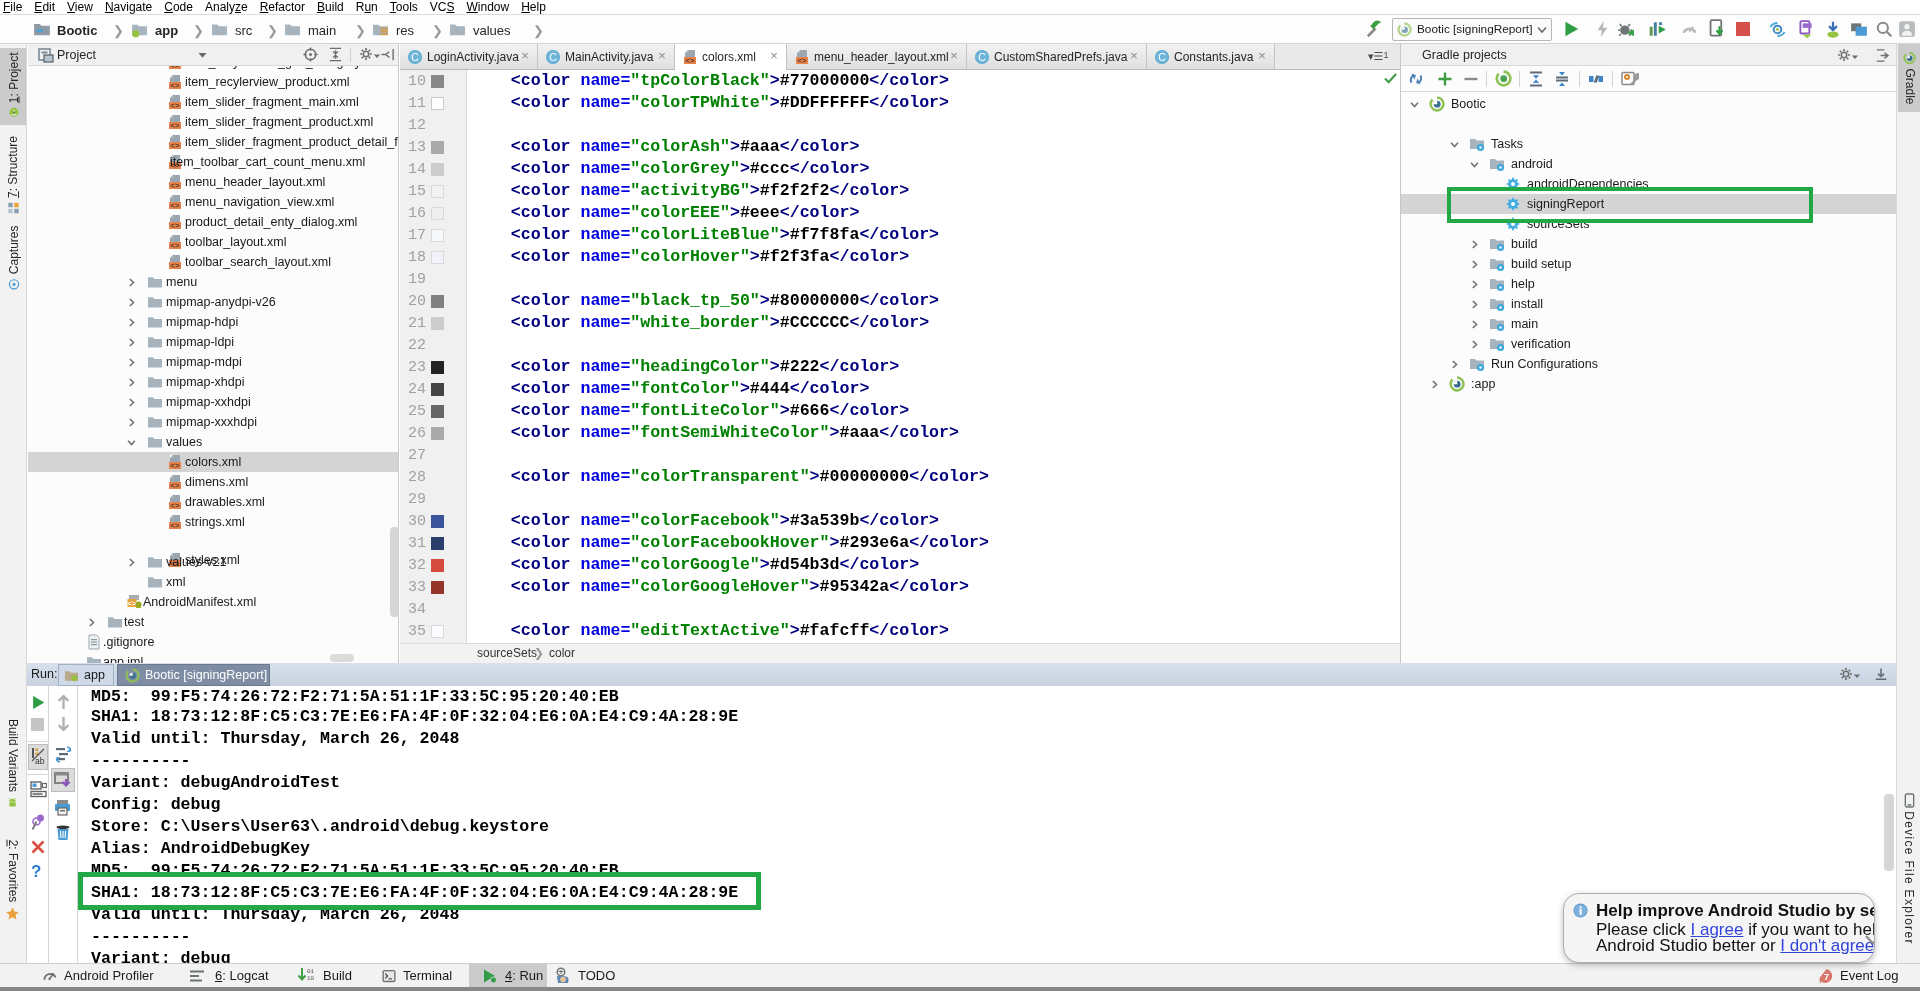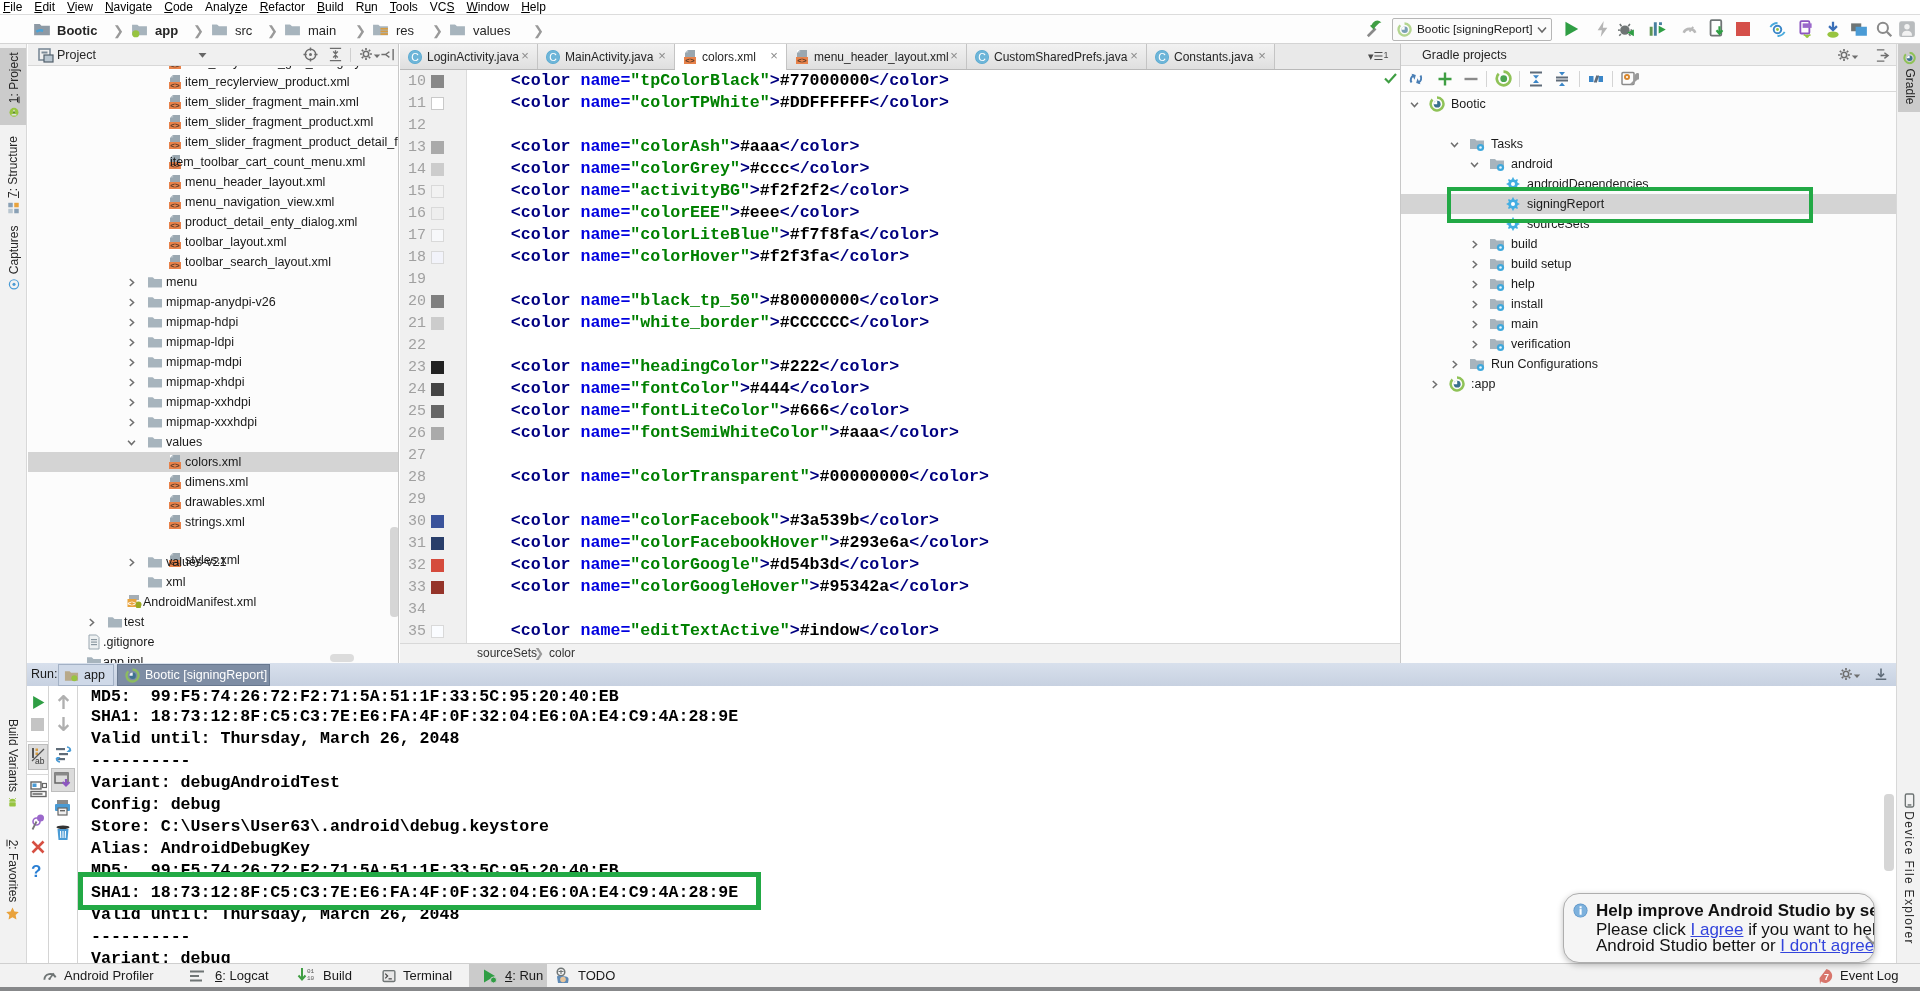--- a/index.html
+++ b/index.html
@@ -642,21 +642,21 @@
     <div class="cl" style="top:242px"><span class="t1">    &lt;color </span><span class="t2">name=</span><span class="t3">"white_border"</span><span class="t1">&gt;</span><span class="t4">#CCCCCC</span><span class="t1">&lt;/color&gt;</span></div>
     <div class="cl" style="top:286px"><span class="t1">    &lt;color </span><span class="t2">name=</span><span class="t3">"headingColor"</span><span class="t1">&gt;</span><span class="t4">#222</span><span class="t1">&lt;/color&gt;</span></div>
     <div class="cl" style="top:308px"><span class="t1">    &lt;color </span><span class="t2">name=</span><span class="t3">"fontColor"</span><span class="t1">&gt;</span><span class="t4">#444</span><span class="t1">&lt;/color&gt;</span></div>
     <div class="cl" style="top:330px"><span class="t1">    &lt;color </span><span class="t2">name=</span><span class="t3">"fontLiteColor"</span><span class="t1">&gt;</span><span class="t4">#666</span><span class="t1">&lt;/color&gt;</span></div>
     <div class="cl" style="top:352px"><span class="t1">    &lt;color </span><span class="t2">name=</span><span class="t3">"fontSemiWhiteColor"</span><span class="t1">&gt;</span><span class="t4">#aaa</span><span class="t1">&lt;/color&gt;</span></div>
     <div class="cl" style="top:396px"><span class="t1">    &lt;color </span><span class="t2">name=</span><span class="t3">"colorTransparent"</span><span class="t1">&gt;</span><span class="t4">#00000000</span><span class="t1">&lt;/color&gt;</span></div>
     <div class="cl" style="top:440px"><span class="t1">    &lt;color </span><span class="t2">name=</span><span class="t3">"colorFacebook"</span><span class="t1">&gt;</span><span class="t4">#3a539b</span><span class="t1">&lt;/color&gt;</span></div>
     <div class="cl" style="top:462px"><span class="t1">    &lt;color </span><span class="t2">name=</span><span class="t3">"colorFacebookHover"</span><span class="t1">&gt;</span><span class="t4">#293e6a</span><span class="t1">&lt;/color&gt;</span></div>
     <div class="cl" style="top:484px"><span class="t1">    &lt;color </span><span class="t2">name=</span><span class="t3">"colorGoogle"</span><span class="t1">&gt;</span><span class="t4">#d54b3d</span><span class="t1">&lt;/color&gt;</span></div>
     <div class="cl" style="top:506px"><span class="t1">    &lt;color </span><span class="t2">name=</span><span class="t3">"colorGoogleHover"</span><span class="t1">&gt;</span><span class="t4">#95342a</span><span class="t1">&lt;/color&gt;</span></div>
-    <div class="cl" style="top:550px"><span class="t1">    &lt;color </span><span class="t2">name=</span><span class="t3">"editTextActive"</span><span class="t1">&gt;</span><span class="t4">#indow</span><span class="t1">&lt;/color&gt;</span></div>
+    <div class="cl" style="top:550px"><span class="t1">    &lt;color </span><span class="t2">name=</span><span class="t3">"editTextActive"</span><span class="t1">&gt;</span><span class="t4">#fafcff</span><span class="t1">&lt;/color&gt;</span></div>
   </div>
   <svg class="abs" style="left:984px;top:29px" width="13" height="11" viewBox="0 0 14 12">
       <path d="M1 6 L5 10 L13 1" fill="none" stroke="#3f9e43" stroke-width="2.4"></path>
     </svg>
   <div id="bcrumb">
       <span style="position:absolute;left:77px">sourceSets</span>
       <span style="position:absolute;left:134px;color:#999">❯</span>
       <span style="position:absolute;left:149px">color</span>
     </div>
 </div>

